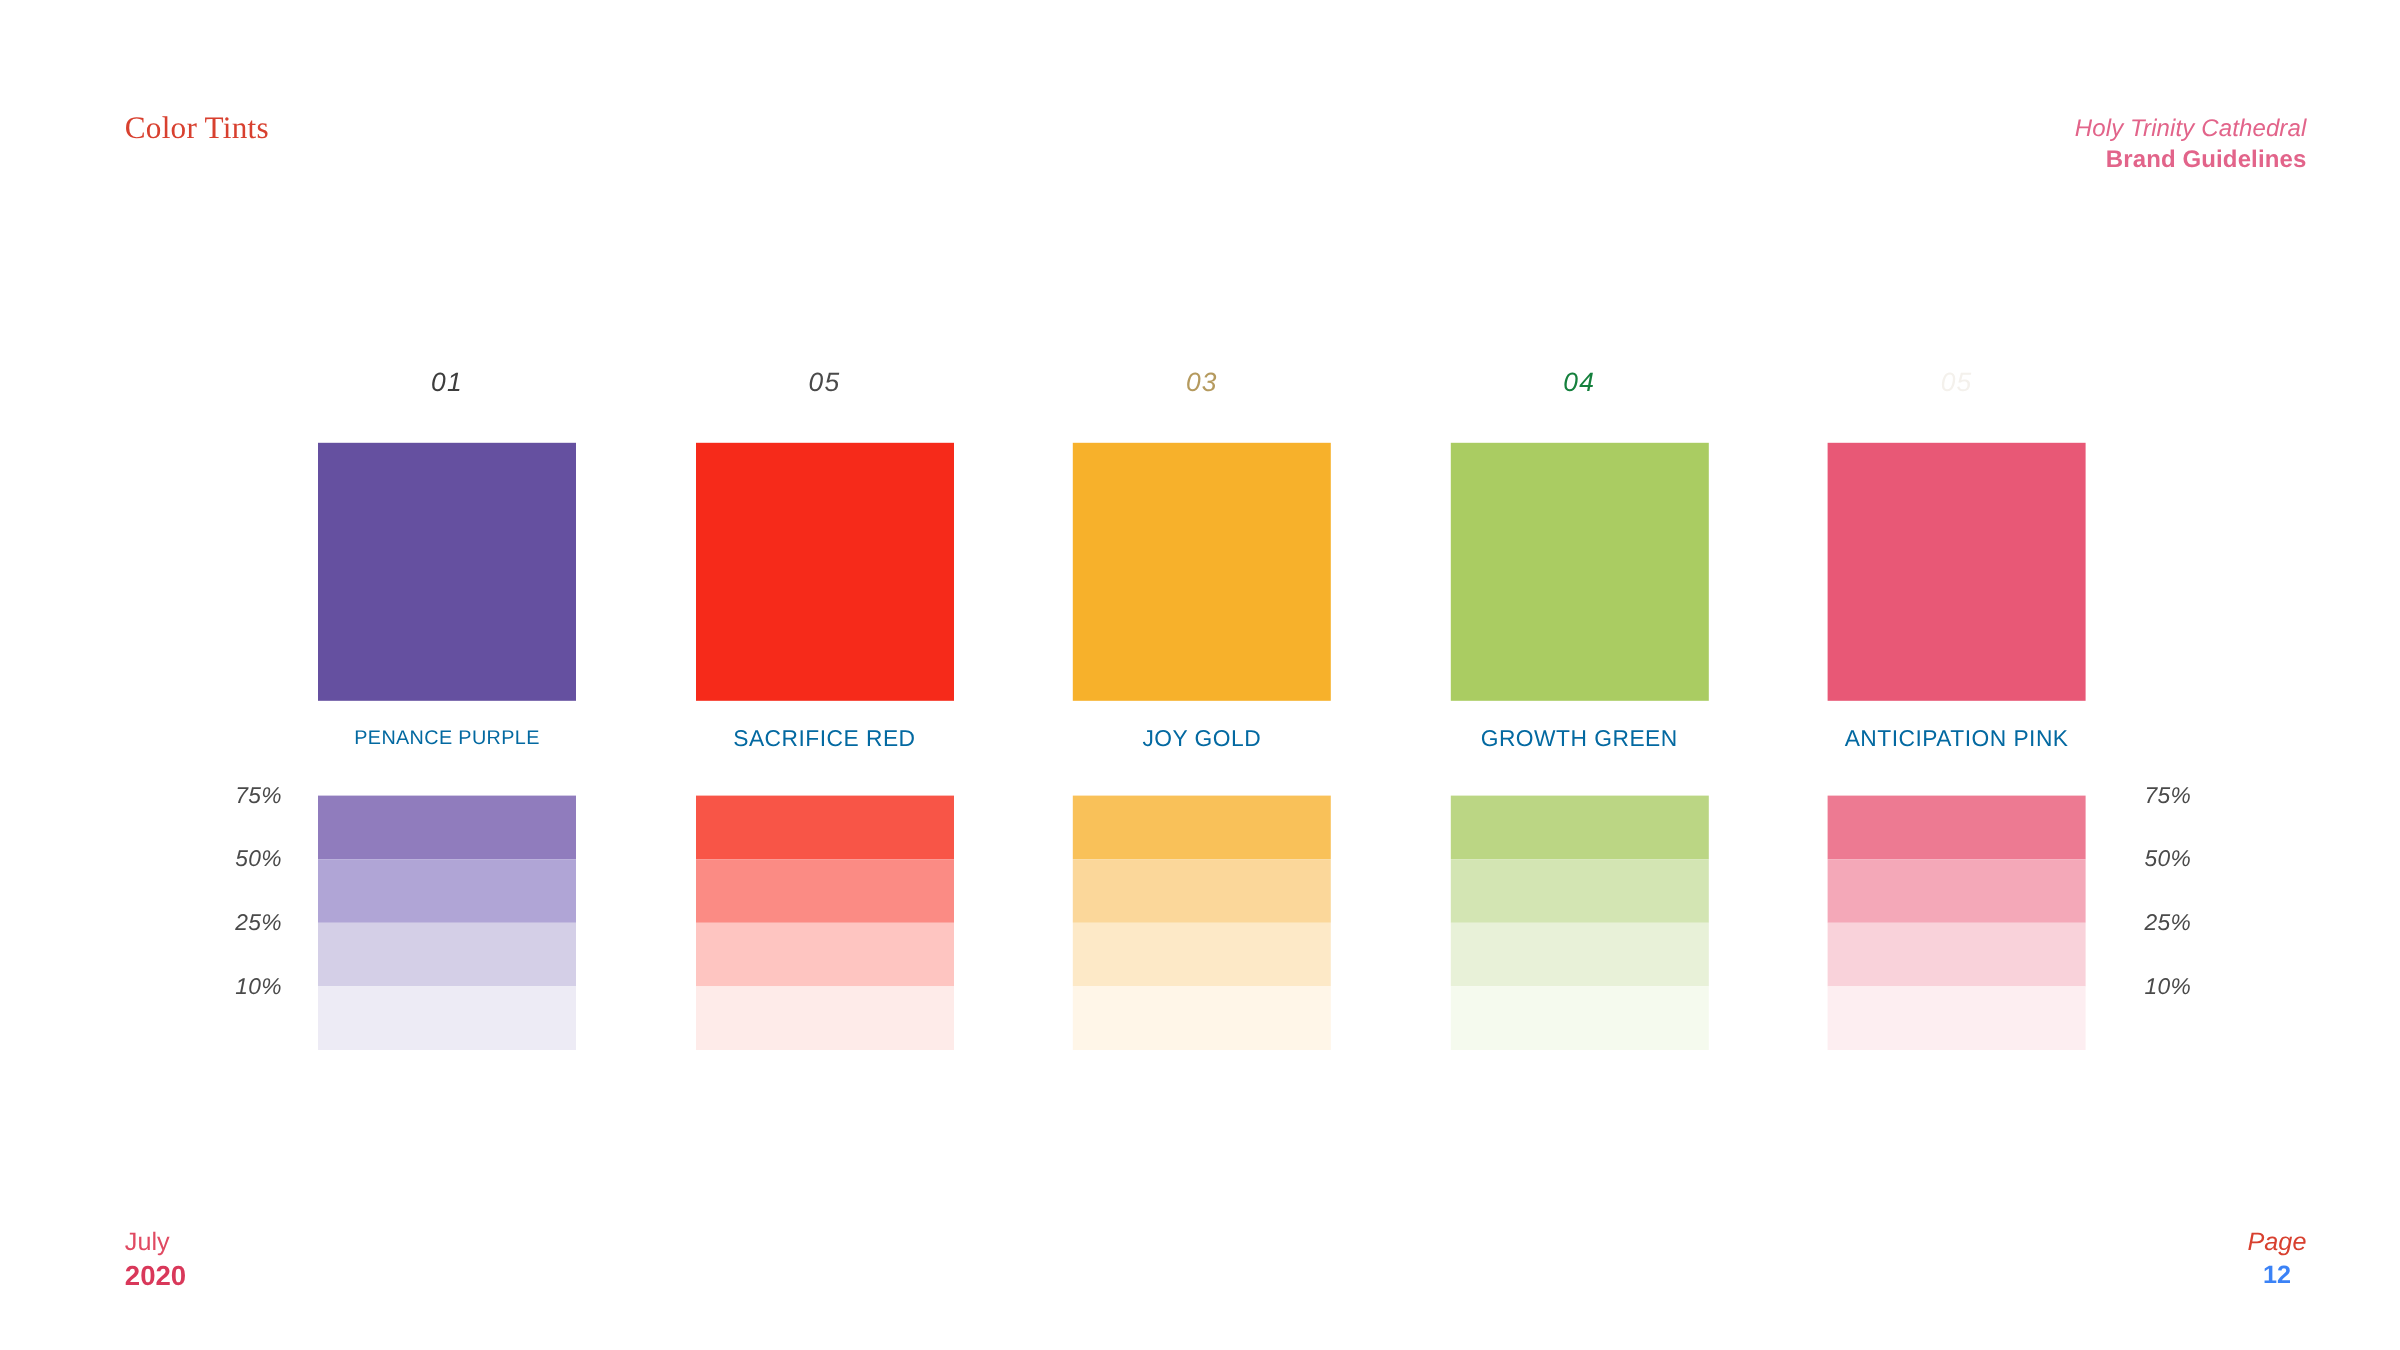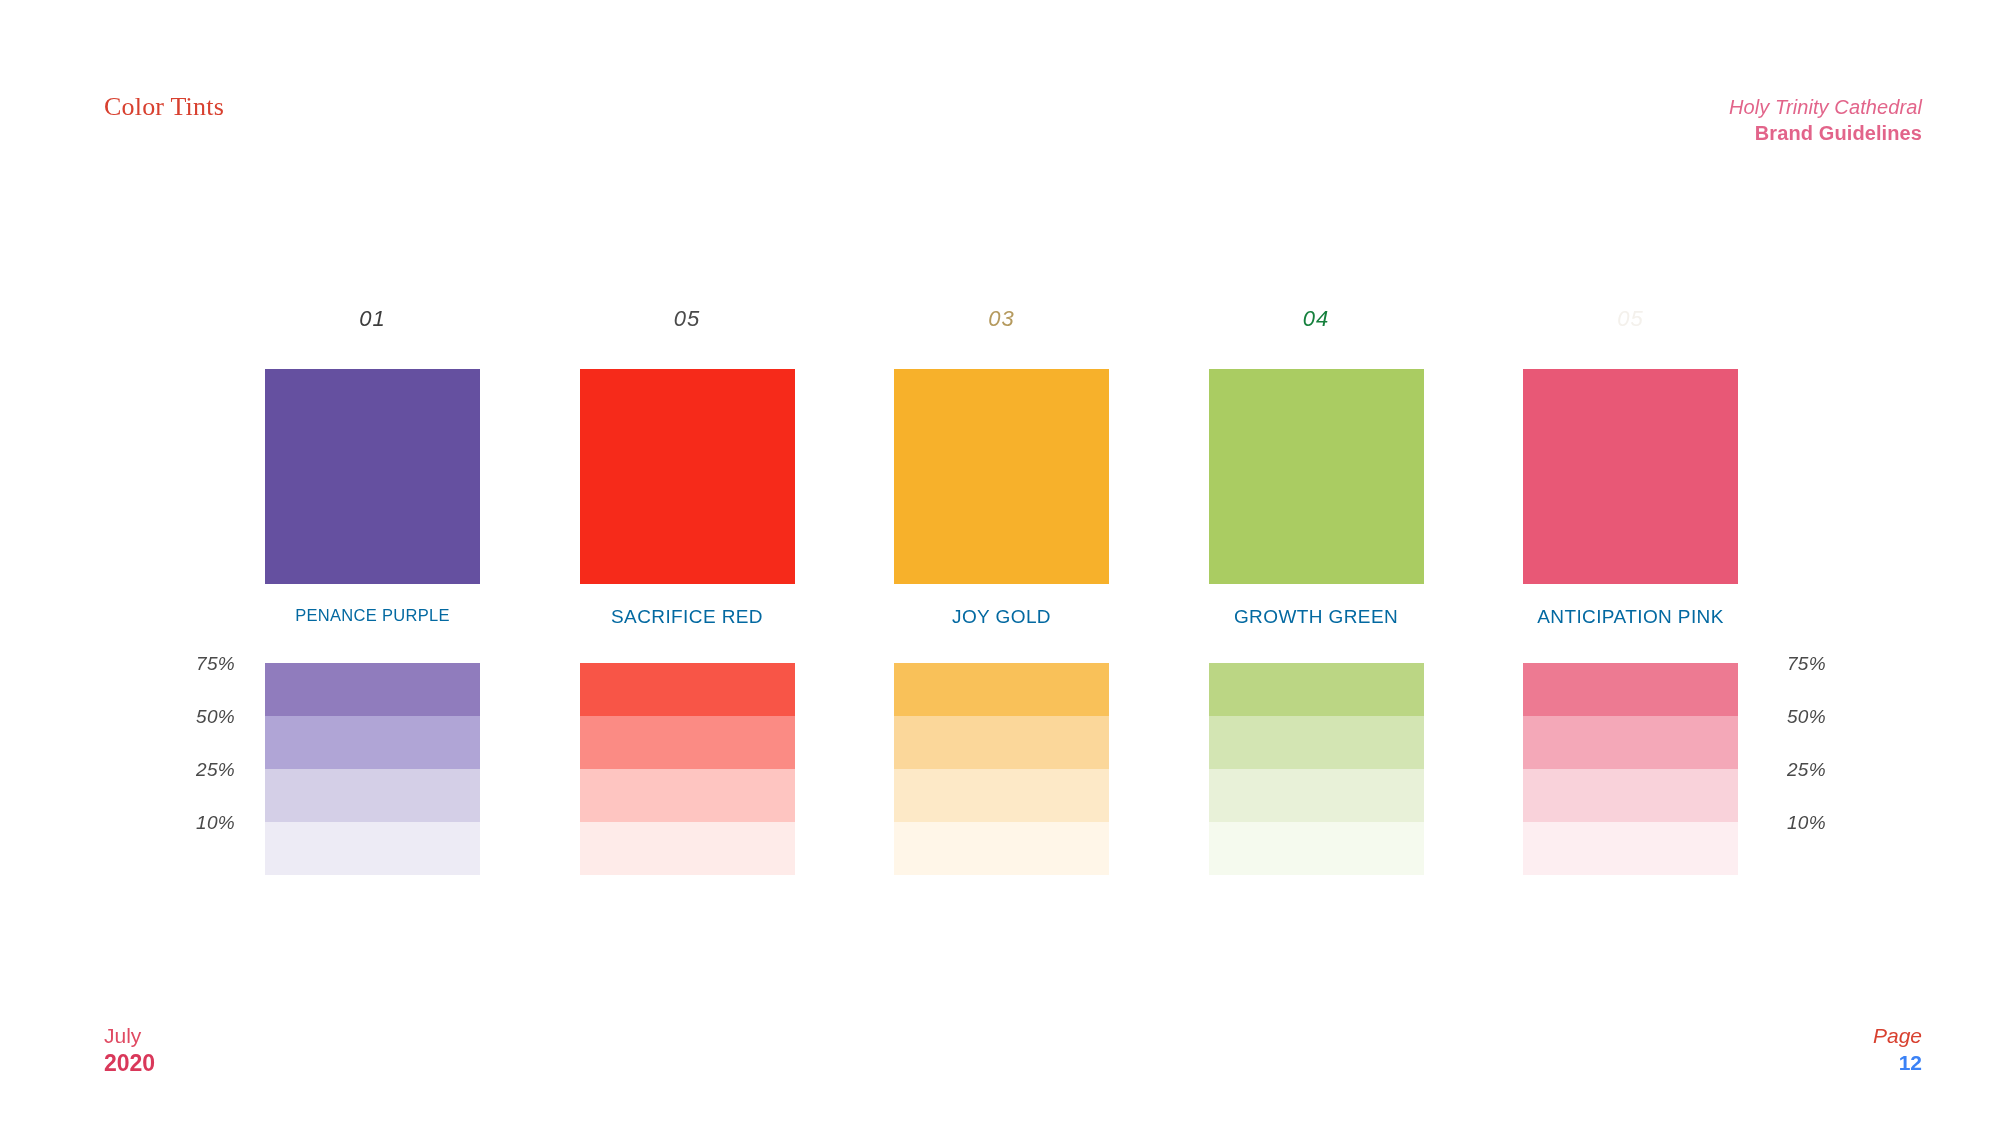--- a/index.html
+++ b/index.html
@@ -72,21 +72,21 @@
     color:#4a4a4a; letter-spacing:0.3px;
   }
 
   
   .ftr-left {
     position:absolute; left:104px; top:1022px;
     line-height:1.3; text-align:left;
   }
   .ftr-right {
     position:absolute; right:78px; top:1022px;
-    line-height:1.3; text-align:right;
+    line-height:1.3; text-align:center;
   }
   .ftr-left .f1 { font-size:21px; color:#e04a62; }
   .ftr-left .f2 { font-size:23px; font-weight:bold;  color:#d9385a; }
   .ftr-right .f1 { font-size:21px; font-style:italic; color:#d8402f; }
   .ftr-right .f2 { font-size:21px; font-weight:bold;  color:#3b82f6; }
 </style>
 </head>
 <body>
 
 <div class="page">

